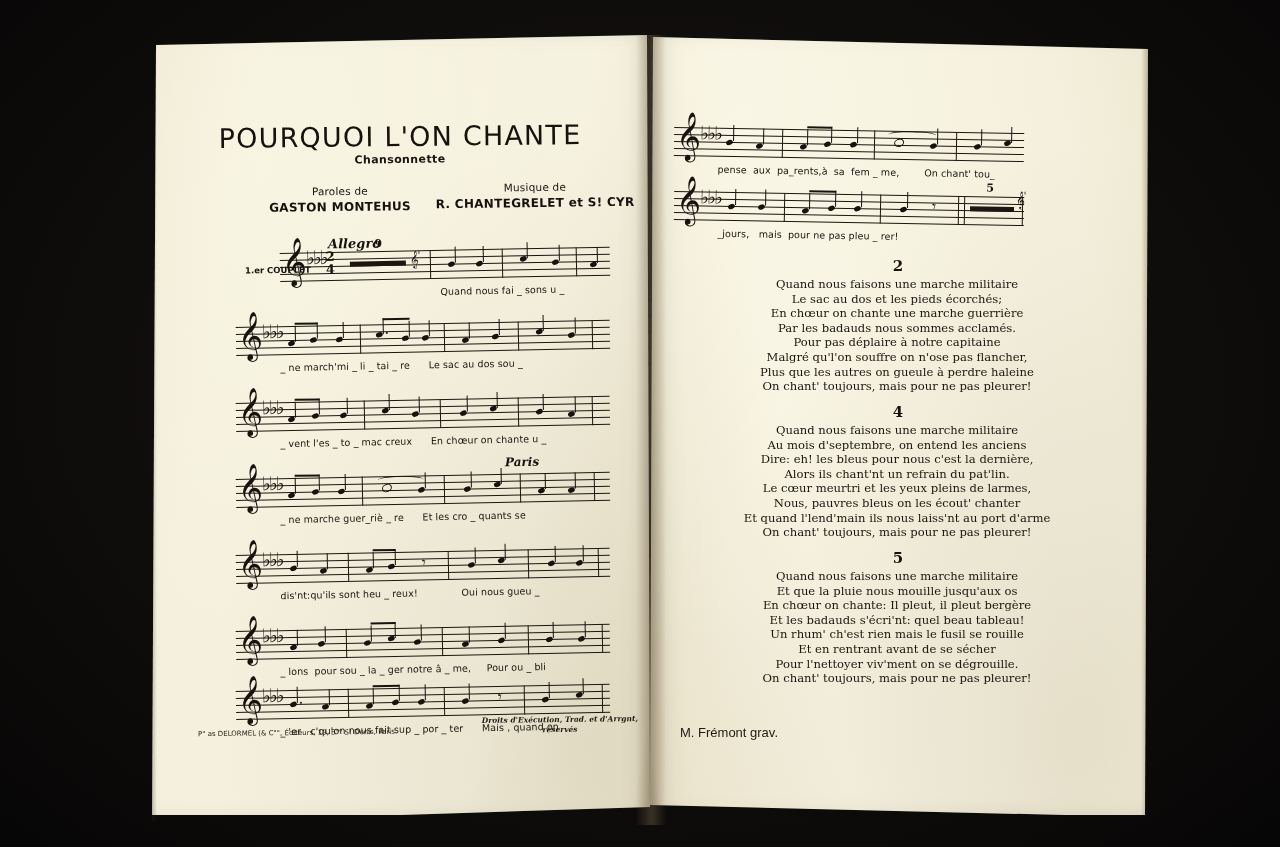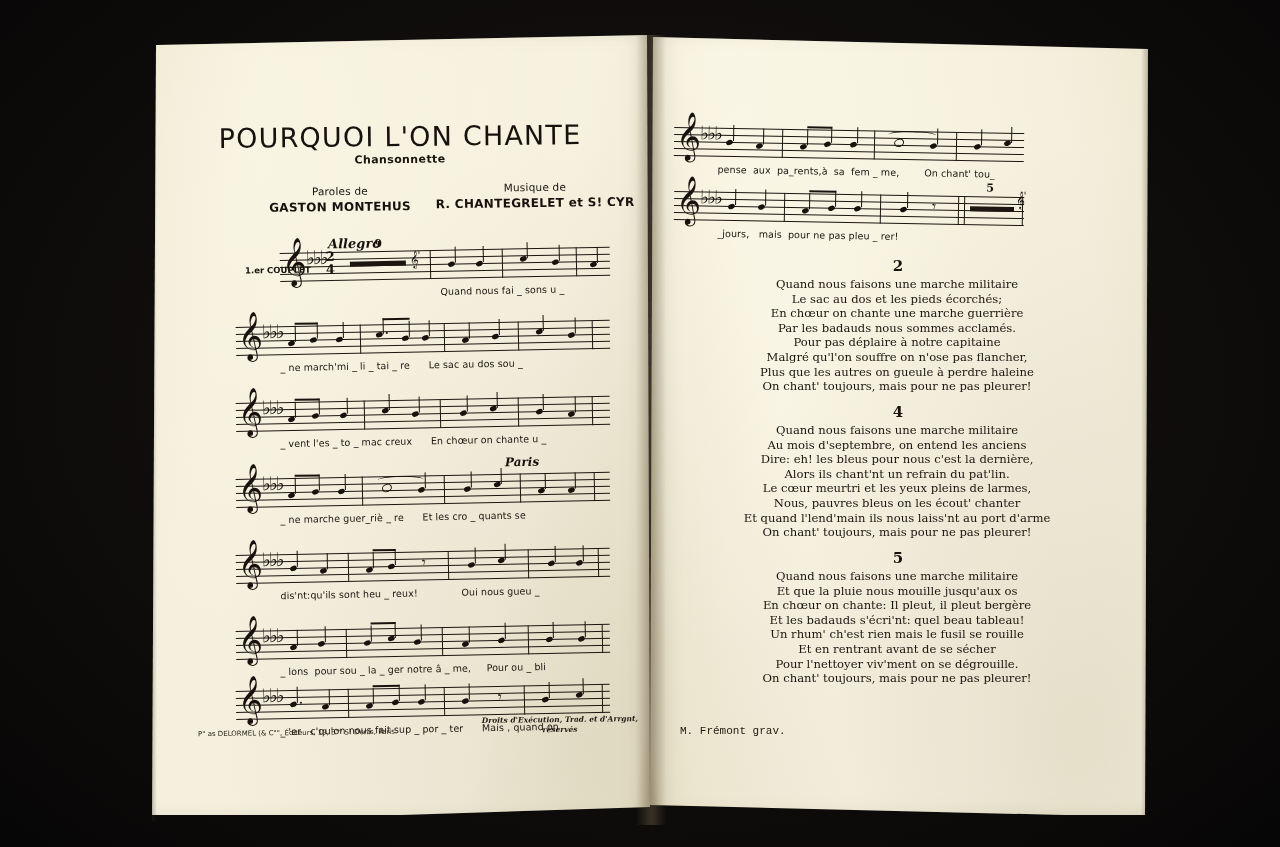--- a/index.html
+++ b/index.html
@@ -314,22 +314,22 @@
     font-weight: bold;
     font-size: 7.5px;
     line-height: 10px;
     color: #201a12;
     transform: rotate(-0.7deg);
   }
   .engraver {
     position: absolute;
     left: 30px;
     top: 690px;
-    font-family: Liberation Mono, monospace;
-    font-size: 11px;
+    font-family: Liberation Sans, sans-serif;
+    font-size: 13px;
     color: #201a12;
   }
 
   
   .edge-left {
     position: absolute;
     left: -3px;
     top: 8px;
     width: 10px;
     height: 778px;

